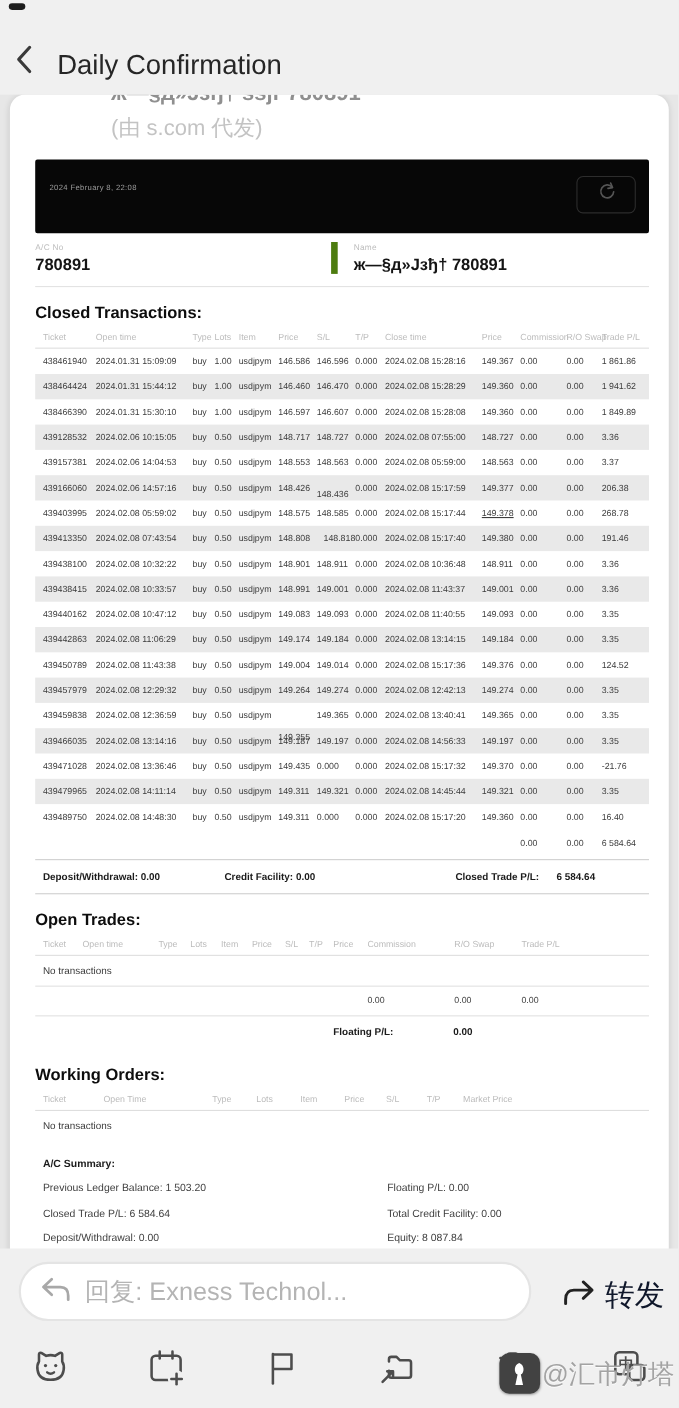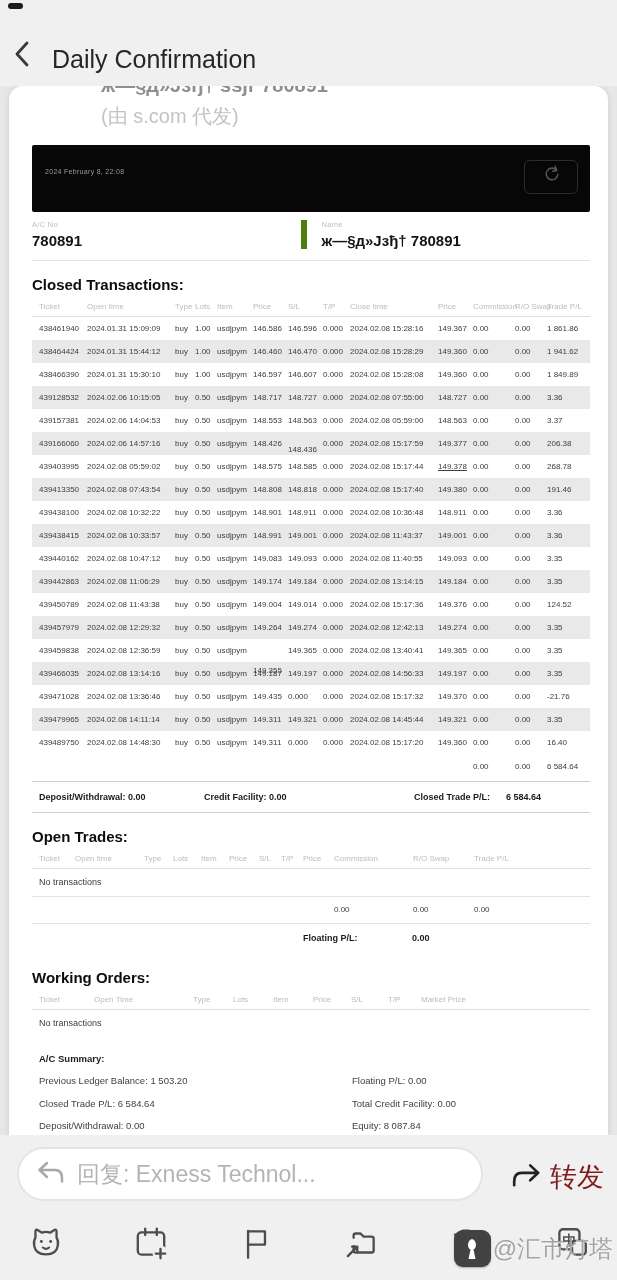--- a/index.html
+++ b/index.html
@@ -56,21 +56,21 @@
   .acs-col.l{width:306px;}
   .acs-col.r{flex:1;}
   .sum-line{font-size:9.5px;color:#3f3f3f;line-height:22.5px;white-space:nowrap;}
   
   .bottombar{position:absolute;top:1135px;left:0;width:617px;height:145px;background:#f0f0f0;z-index:10;}
   .reply-pill{position:absolute;top:12px;left:17px;width:466px;height:54px;background:#fff;
               border:2px solid #e4e4e4;border-radius:28px;display:flex;align-items:center;
               padding:0 16px;box-sizing:border-box;cursor:text;}
   .reply-text{font-size:23px;color:#b4b4b4;margin-left:12px;white-space:nowrap;overflow:hidden;}
   .forward{position:absolute;top:24px;right:13px;display:flex;align-items:center;gap:7px;cursor:pointer;}
-  .forward-label{font-size:27px;color:#7f1d1d;}
+  .forward-label{font-size:27px;color:#0f172a;}
   .tool-row{position:absolute;top:90px;left:0;right:0;display:flex;justify-content:space-between;padding:0 26px;}
   .tool-btn{width:40px;height:40px;display:flex;align-items:center;justify-content:center;cursor:pointer;}
   .watermark{position:absolute;right:4px;top:95px;display:flex;align-items:center;gap:2px;z-index:4;}
   .wm-logo{width:37px;height:37px;background:#424242;border-radius:9px;display:flex;align-items:center;
            justify-content:center;box-shadow:0 1px 2px rgba(0,0,0,.3);}
   .wm-text{font-size:24px;color:#a3a3a3;text-shadow:0 1px 0 rgba(255,255,255,.75);}
 </style>
 </head>
 <body>
 
@@ -240,21 +240,21 @@
           <span class="cell" style="width: 32px;">0.00</span>
           <span class="cell last">268.78</span>
         </div>
         <div class="trow alt">
           <span class="cell" style="width: 48px;">439413350</span>
           <span class="cell" style="width: 88px;">2024.02.08 07:43:54</span>
           <span class="cell" style="width: 20px;">buy</span>
           <span class="cell" style="width: 22px;">0.50</span>
           <span class="cell" style="width: 36px;">usdjpym</span>
           <span class="cell" style="width: 35px;">148.808</span>
-          <span class="cell" style="width: 35px;">148.818</span>
+          <span class="cell" style="width: 35px; text-align: right;">148.818</span>
           <span class="cell" style="width: 27px;">0.000</span>
           <span class="cell" style="width: 88px;">2024.02.08 15:17:40</span>
           <span class="cell" style="width: 35px;">149.380</span>
           <span class="cell" style="width: 42px;">0.00</span>
           <span class="cell" style="width: 32px;">0.00</span>
           <span class="cell last">191.46</span>
         </div>
         <div class="trow">
           <span class="cell" style="width: 48px;">439438100</span>
           <span class="cell" style="width: 88px;">2024.02.08 10:32:22</span>

